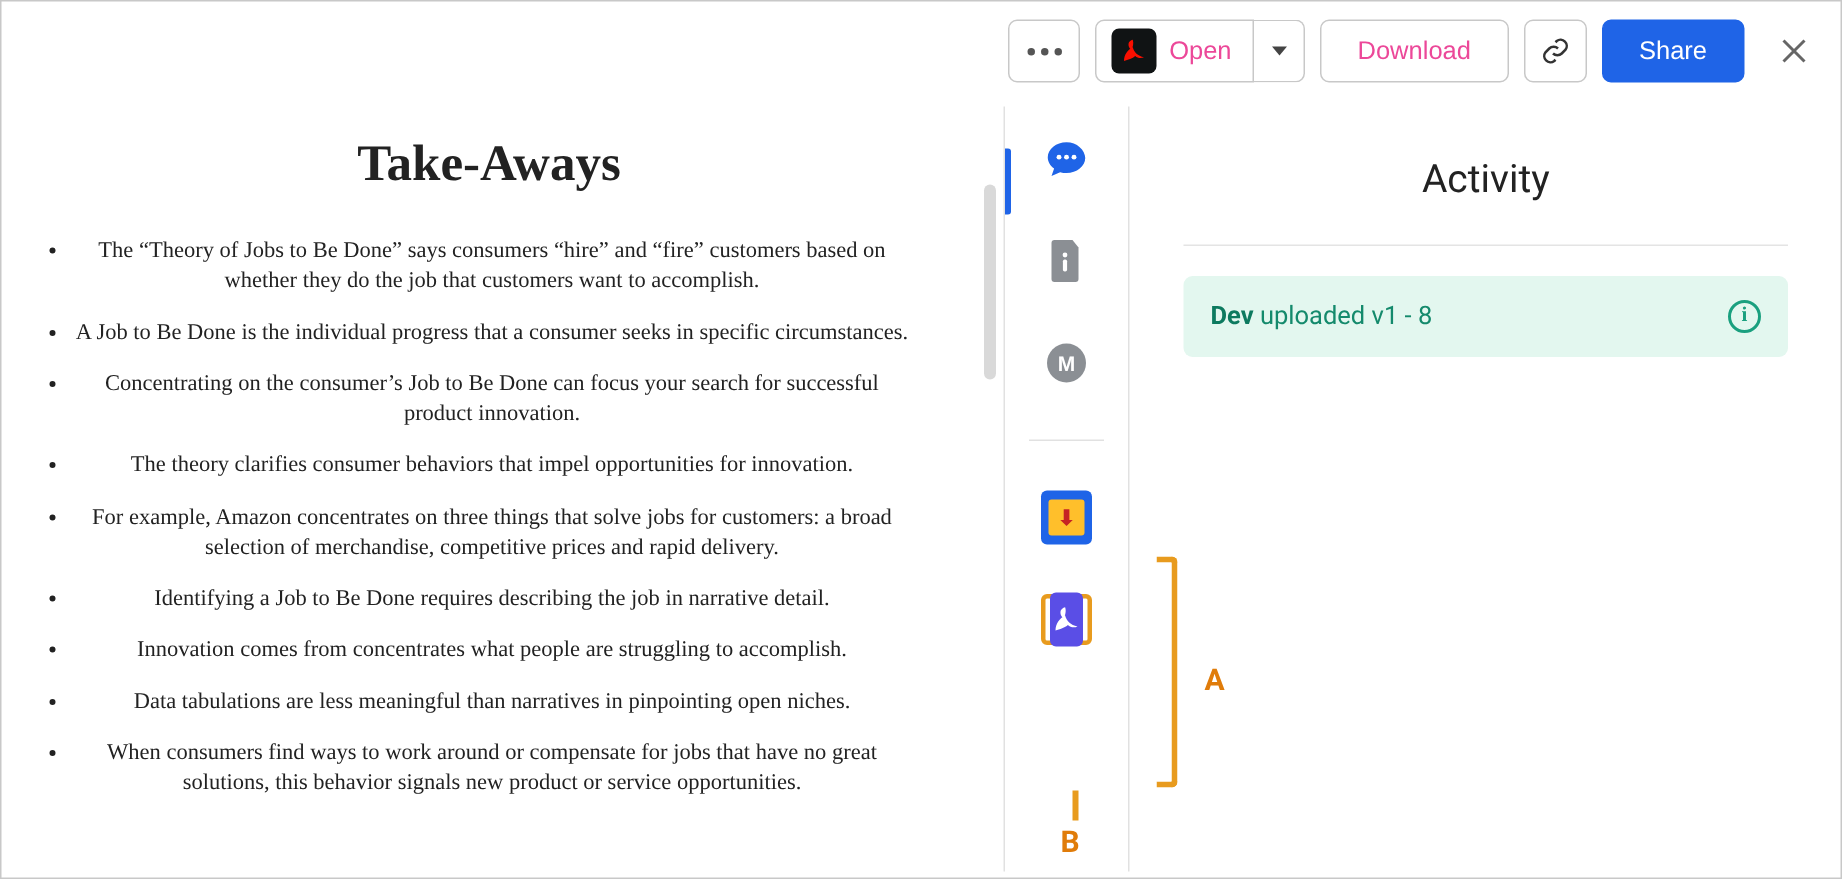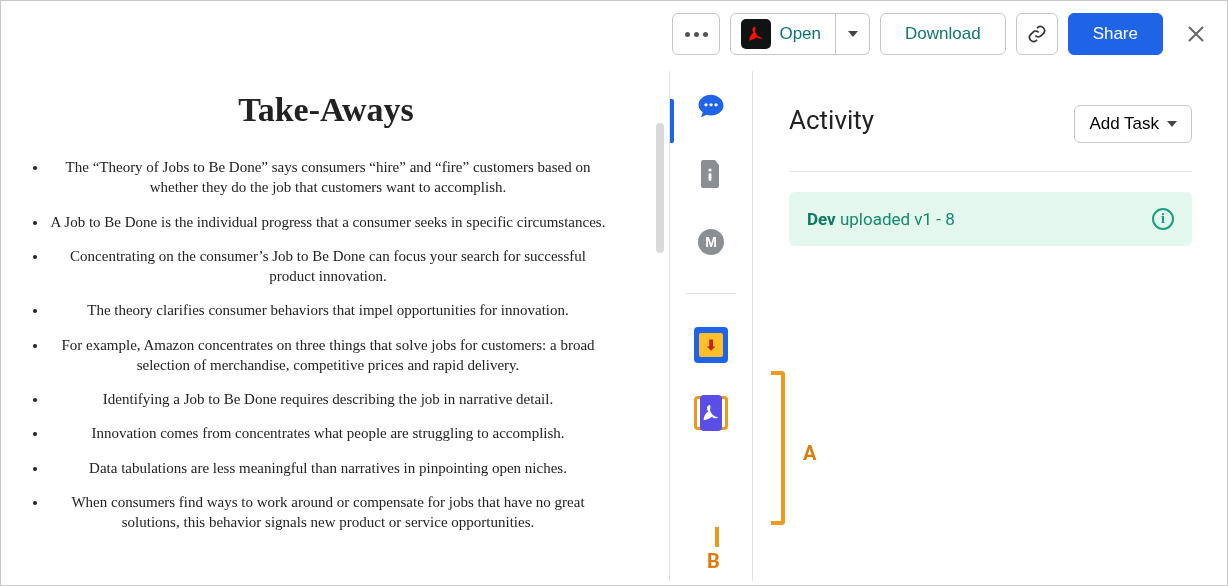--- a/index.html
+++ b/index.html
@@ -1,19 +1,19 @@
 <!DOCTYPE html>
 <html><head>
 <meta charset="utf-8">
 <style>
   * { box-sizing: border-box; margin: 0; padding: 0; }
   html, body { width: 1228px; height: 586px; font-family: -apple-system, BlinkMacSystemFont, "Segoe UI", Roboto, sans-serif; background: #fff; }
   .frame { width: 1228px; height: 586px; border: 1px solid #c8c8c8; position: relative; overflow: hidden; }
   .toolbar { position: absolute; top: 12px; right: 16px; display: flex; gap: 10px; align-items: center; }
-  .btn { border: 1px solid #c8c8c8; border-radius: 6px; height: 42px; display: flex; align-items: center; justify-content: center; background: #fff; font-size: 17px; color: #0f766e; cursor: pointer; }
+  .btn { border: 1px solid #c8c8c8; border-radius: 6px; height: 42px; display: flex; align-items: center; justify-content: center; background: #fff; font-size: 17px; color: #ec4899; cursor: pointer; }
   .btn-more { width: 48px; }
   .btn-open-group { display:flex; }
   .btn-open { border-radius: 6px 0 0 6px; padding: 0 14px 0 10px; gap: 8px; }
   .btn-open-caret { width: 34px; border-left: none; border-radius: 0 6px 6px 0; }
   .pdf-badge { width: 30px; height: 30px; background: #101314; border-radius: 5px; display:flex; align-items:center; justify-content:center; }
   .pdf-badge svg { width: 20px; height: 20px; }
   .btn-download { padding: 0 24px; }
   .btn-link { width: 42px; }
   .btn-share { padding: 0 24px; background: #1f64e7; color: #ffffff; border-color: #1f64e7; align-items: center; }
   .btn-close { width: 30px; height: 30px; border: none; background: none; font-size: 22px; color: #555; display:flex; align-items:center; justify-content:center; margin-left: 8px; }
@@ -38,21 +38,21 @@
   .rail-app.purple { background:#5a4ee6; }
   .rail-app.purple svg { width:22px; height:22px; }
   .app-highlight { border:3px solid #e89b1e; padding:4px; border-radius:4px; }
 
   .annot-bracket { position:absolute; left: 770px; top: 370px; width: 14px; height: 154px; border-right: 4px solid #e89b1e; border-top: 4px solid #e89b1e; border-bottom: 4px solid #e89b1e; border-radius: 0 4px 4px 0; }
   .annot-A { position:absolute; left: 802px; top: 440px; font-weight: 700; font-size: 20px; color:#e07c0a; }
   .annot-B { position:absolute; left: 706px; top: 548px; font-weight: 700; font-size: 20px; color:#e07c0a; }
   .annot-B-line { position:absolute; left: 714px; top: 526px; width: 4px; height: 20px; background:#e89b1e; }
 
   .panel { position:absolute; left: 752px; top: 70px; right: 1px; height: 510px; padding: 34px 34px 0 36px; }
-  .panel-header { display:flex; align-items:flex-start; justify-content:space-between; margin-bottom: 28px; }
+  .panel-header { display:flex; align-items:center; justify-content:space-between; margin-bottom: 28px; flex-direction: column; }
   .panel-title { font-size: 26px; font-weight: 400; color:#222; }
   .btn-addtask { border:1px solid #c8c8c8; border-radius:6px; padding: 8px 14px; font-size:17px; display:flex; gap:8px; align-items:center; cursor:pointer; background:#fff; }
   .panel-hr { height:1px; background:#e4e4e4; margin-bottom:20px; }
   .activity-item { background:#e3f7ef; border-radius:6px; padding: 16px 18px; display:flex; align-items:center; justify-content:space-between; color:#148a6c; font-size:17px; }
   .activity-item .user { font-weight:700; color:#0d7a5f; }
   .info-circle { width:22px; height:22px; border:2px solid #1aa07f; border-radius:50%; display:flex; align-items:center; justify-content:center; color:#1aa07f; font-weight:700; font-size:14px; font-family: Georgia, serif; }
 
   .more-dots { display:flex; gap:4px; }
   .more-dots span { width:5px; height:5px; background:#555; border-radius:50%; display:block; }
   .caret-down { width:0; height:0; border-left:5px solid transparent; border-right:5px solid transparent; border-top:6px solid #444; }
@@ -161,24 +161,20 @@
   </div>
 
   <div class="annot-bracket"></div>
   <div class="annot-A">A</div>
   <div class="annot-B-line"></div>
   <div class="annot-B">B</div>
 
   <div class="panel">
     <div class="panel-header">
       <div class="panel-title">Activity</div>
-      <button class="btn-addtask">
-        <span>Add Task</span>
-        <span class="caret-down"></span>
-      </button>
     </div>
     <div class="panel-hr"></div>
     <div class="activity-item">
       <div>
         <span class="user">Dev</span><span> uploaded v1 - 8</span>
       </div>
       <div class="info-circle">i</div>
     </div>
   </div>
 

